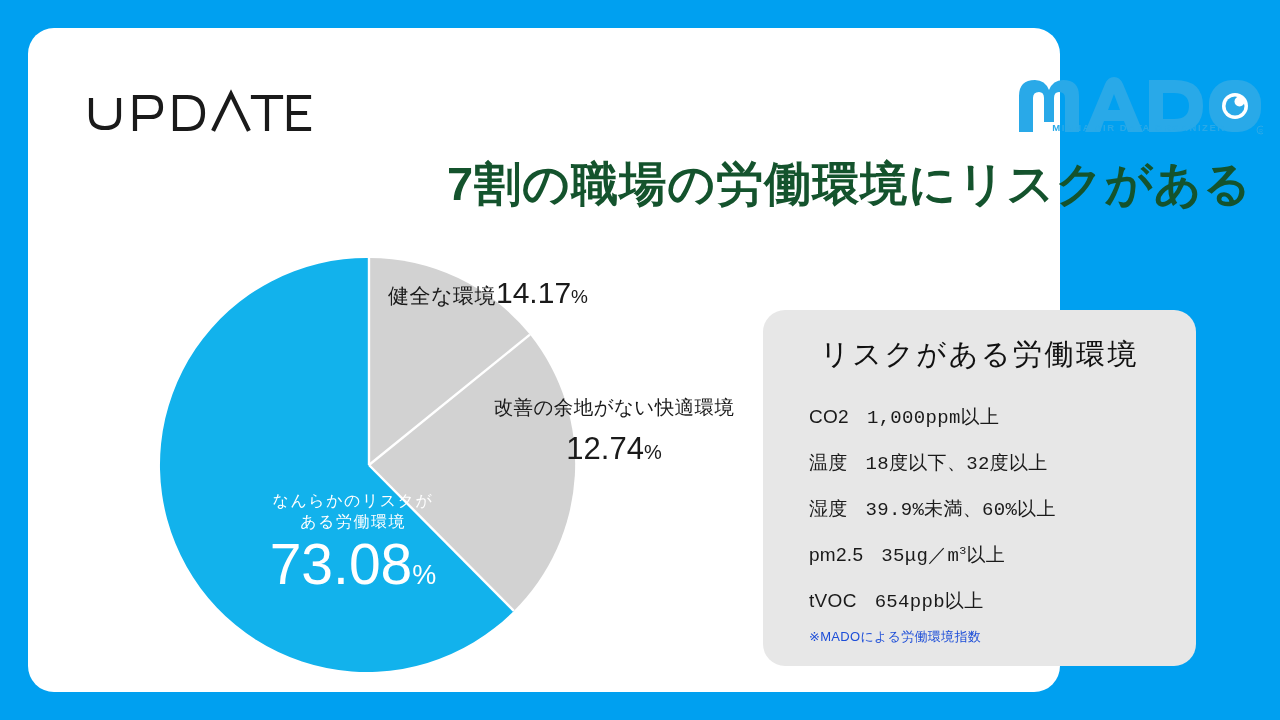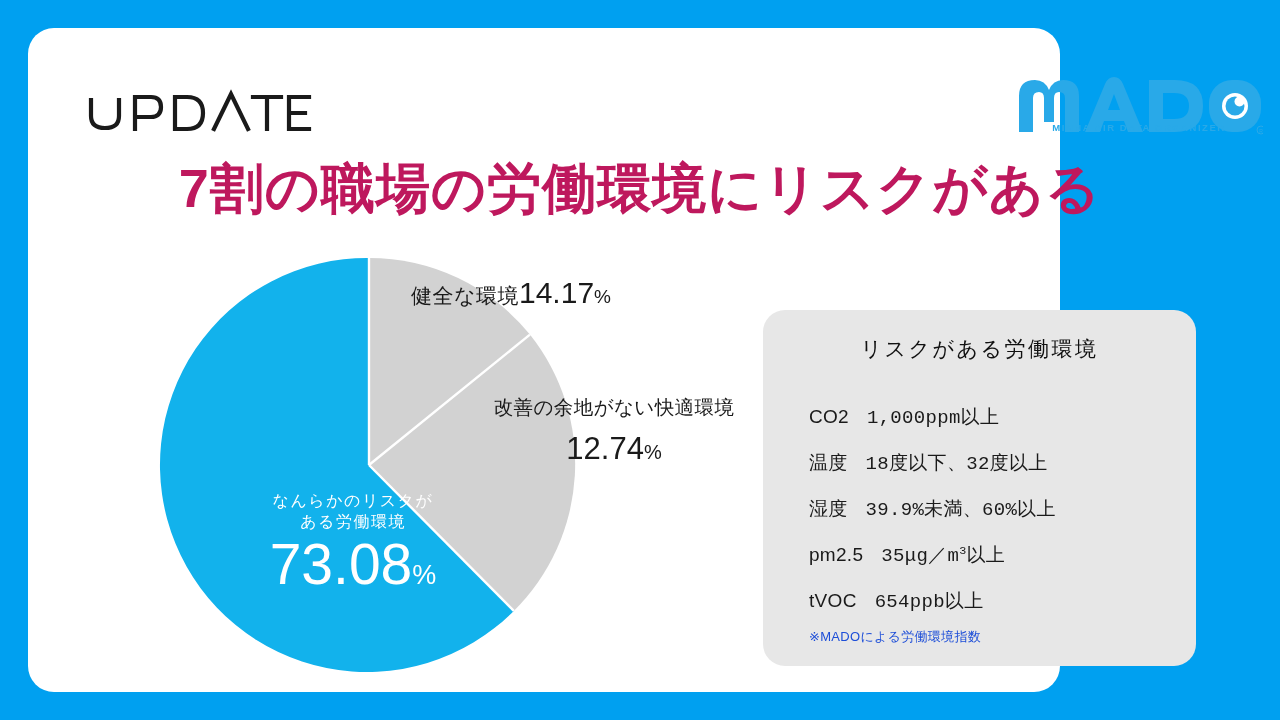--- a/index.html
+++ b/index.html
@@ -26,22 +26,22 @@
     position:absolute; left:988px; top:94px; width:246px;
     text-align:center;
     font-size:9.5px; letter-spacing:1.55px;
     color:#29A9E8; font-weight:bold;
     white-space:nowrap;
   }
 
   
   .page-title {
     position:absolute; left:0; top:125px; width:1224px;
-    text-align:center;
-    font-size:54px; font-weight:bold; color:#be185d;
+    text-align:right;
+    font-size:47px; font-weight:bold; color:#14532d;
     letter-spacing:1px;
     white-space:nowrap;
   }
 
   
   .pie-wrap { position:absolute; left:106px; top:202px; width:470px; height:470px; }
   .pie-label-blue {
     position:absolute;
     left:160px; top:462px; width:330px;
     text-align:center; color:#FFFFFF;
@@ -49,21 +49,21 @@
     pointer-events:none;
   }
   .pie-label-blue .ln { font-size:16px; letter-spacing:1.5px; display:block; }
   .pie-label-blue .val { display:block; margin-top:4px; font-size:57px; letter-spacing:0px; line-height:1; }
   .pie-label-blue .pct { font-size:27px; }
 
   .pie-label-gray1 {
     position:absolute; left:360px; top:248px;
     white-space:nowrap; color:#1A1A1A;
   }
-  .pie-label-gray1 .ln { font-size:21px; letter-spacing:0.5px;margin-left:23px; }
+  .pie-label-gray1 .ln { font-size:21px; letter-spacing:0.5px; }
   .pie-label-gray1 .val { font-size:30px;margin-top:40px; }
   .pie-label-gray1 .pct { font-size:19px; }
 
   .pie-label-gray2 {
     position:absolute; left:451px; top:366px;
     width:270px; text-align:center; color:#1A1A1A;
   }
   .pie-label-gray2 .ln { font-size:19.5px; letter-spacing:0.4px; white-space:nowrap; display:block; }
   .pie-label-gray2 .valrow { display:block; margin-top:10px; }
   .pie-label-gray2 .val { font-size:31px; }
@@ -72,21 +72,21 @@
   
   .info-panel {
     position:absolute; left:735px; top:282px;
     width:433px; height:356px;
     background:#E7E7E7;
     border-radius:22px;
   }
   .info-title {
     position:absolute; left:0; top:25px; width:433px;
     text-align:center;
-    font-size:21px; color:#111; letter-spacing:2.5px;
+    font-size:29px; color:#111; letter-spacing:2.5px;
     white-space:nowrap;
   }
   .info-list { position:absolute; left:46px; top:94px; width:390px; }
   .info-row {
     font-size:19px; color:#1A1A1A;
     margin-bottom:20px;
     white-space:nowrap;
     letter-spacing:0.3px;
   }
   .info-row .k { display:inline-block; }

